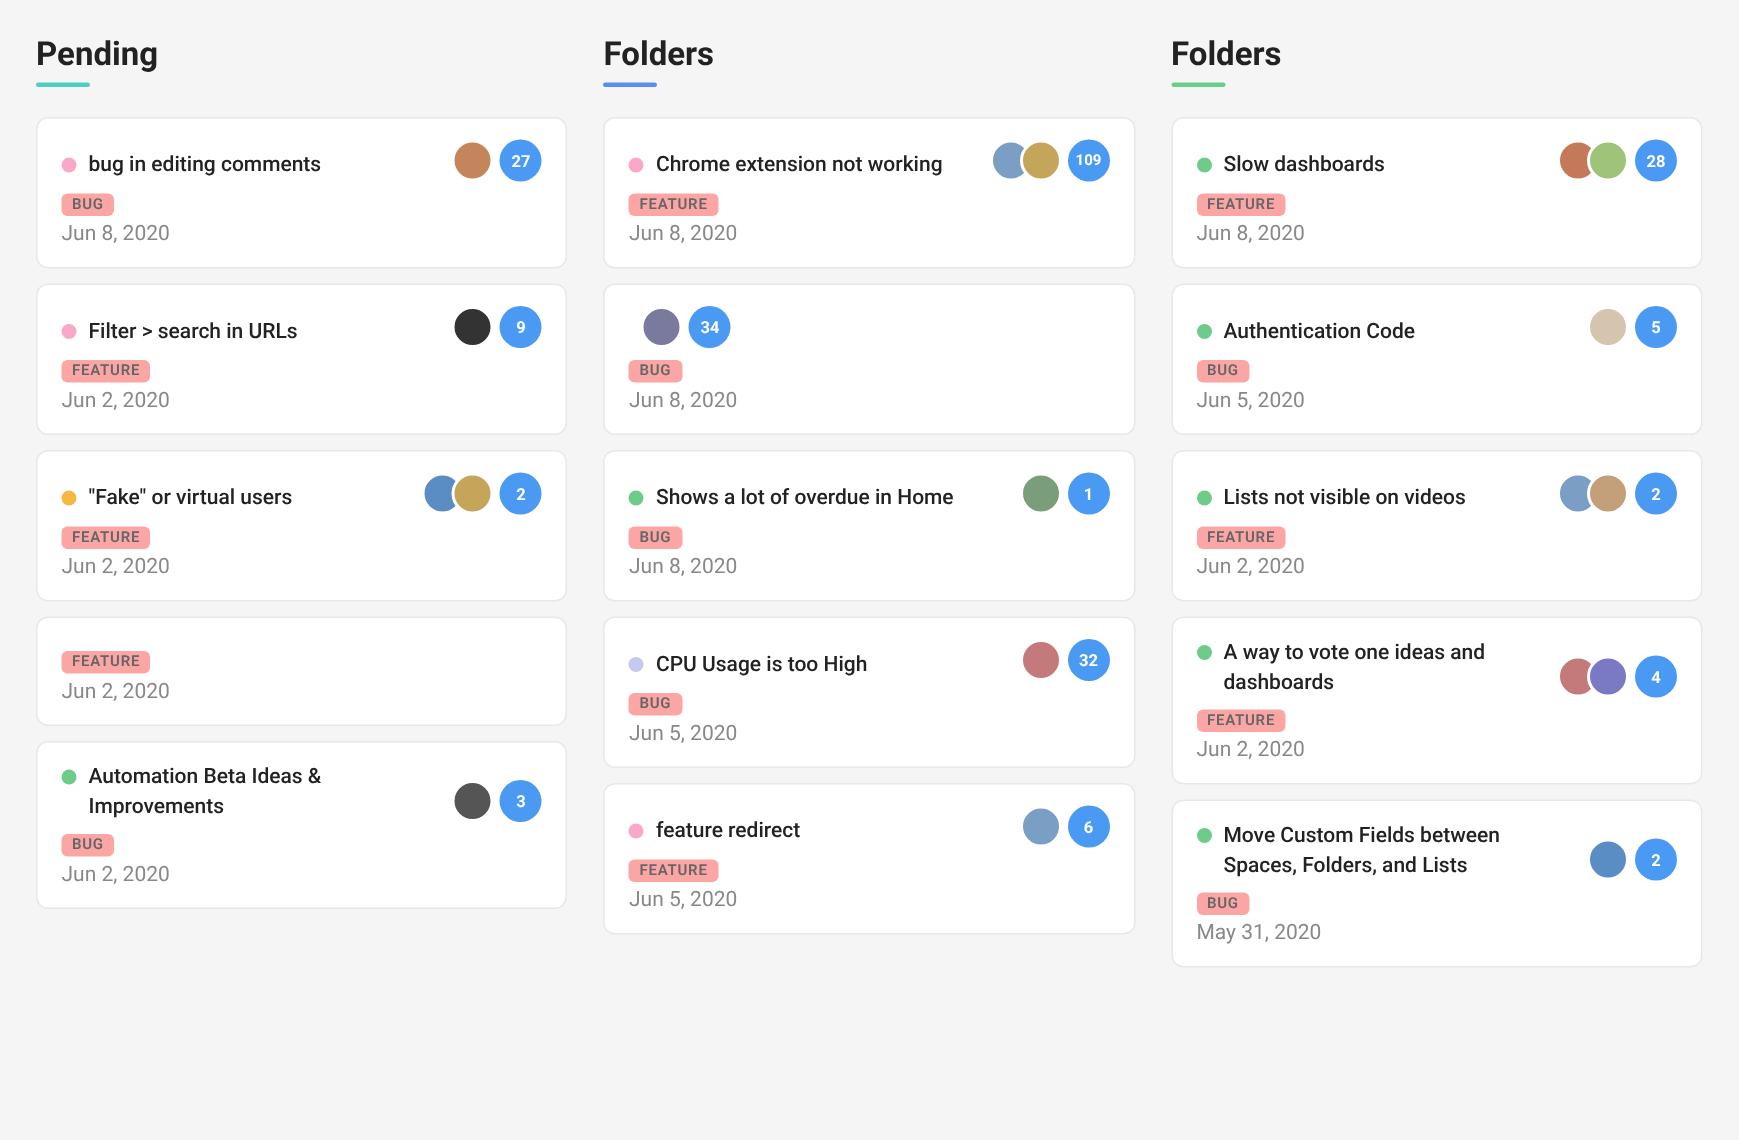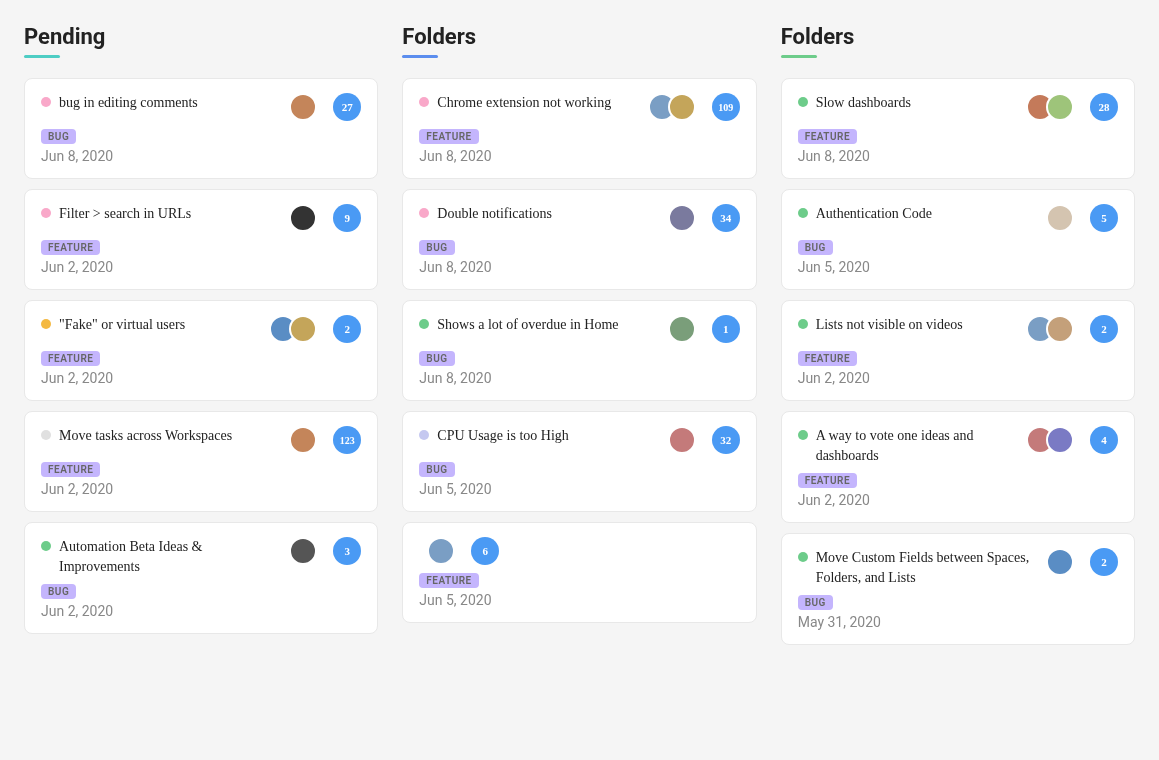--- a/index.html
+++ b/index.html
@@ -31,24 +31,23 @@
     }
     .card {
       background: #fff;
       border-radius: 8px;
       padding: 14px 16px;
       margin-bottom: 10px;
       border: 1px solid #e8e8e8;
     }
     .card-header {
       display: flex;
-      align-items: flex-start;
+      align-items: flex-end;
       justify-content: space-between;
       margin-bottom: 8px;
-      font-family: Liberation Serif, serif;
     }
     .card-title-row {
       display: flex;
       align-items: flex-start;
       gap: 8px;
       flex: 1;
     }
     .dot {
       width: 10px;
       height: 10px;
@@ -66,33 +65,33 @@
       display: flex;
       align-items: center;
       gap: 8px;
       margin-top: 8px;
     }
     .badge {
       font-size: 10px;
       font-weight: 600;
       padding: 2px 7px;
       border-radius: 4px;
-      background: #c4b5fd;
+      background: #fca5a5;
       color: #666;
       letter-spacing: 0.5px;
     }
     .date {
       font-size: 14px;
       color: #888;
       margin-top: 4px;
     }
     .card-right {
       display: flex;
       align-items: center;
-      gap: 12px;
+      gap: 0;
       flex-shrink: 0;
       margin-left: 8px;
     }
     .avatar {
       width: 28px;
       height: 28px;
       border-radius: 50%;
       border: 2px solid #fff;
       overflow: hidden;
       display: flex;
@@ -184,32 +183,20 @@
             </div>
             <div class="count-badge">2</div>
           </div>
         </div>
         <div class="card-meta">
           <span class="badge">FEATURE</span>
         </div>
         <div class="date">Jun 2, 2020</div>
       </div>
       <div class="card">
-        <div class="card-header">
-          <div class="card-title-row">
-            <div class="dot" style="background: rgb(224, 224, 224);"></div>
-            <div class="card-title">Move tasks across Workspaces</div>
-          </div>
-          <div class="card-right">
-            <div class="avatar-group">
-              <div class="avatar" style="background: rgb(196, 133, 90);"></div>
-            </div>
-            <div class="count-badge large">123</div>
-          </div>
-        </div>
         <div class="card-meta">
           <span class="badge">FEATURE</span>
         </div>
         <div class="date">Jun 2, 2020</div>
       </div>
       <div class="card">
         <div class="card-header">
           <div class="card-title-row">
             <div class="dot" style="background: rgb(109, 204, 138);"></div>
             <div class="card-title">Automation Beta Ideas &amp; Improvements</div>
@@ -246,24 +233,20 @@
             <div class="count-badge large">109</div>
           </div>
         </div>
         <div class="card-meta">
           <span class="badge">FEATURE</span>
         </div>
         <div class="date">Jun 8, 2020</div>
       </div>
       <div class="card">
         <div class="card-header">
-          <div class="card-title-row">
-            <div class="dot" style="background: rgb(249, 168, 201);"></div>
-            <div class="card-title">Double notifications</div>
-          </div>
           <div class="card-right">
             <div class="avatar-group">
               <div class="avatar" style="background: rgb(122, 122, 158);"></div>
             </div>
             <div class="count-badge">34</div>
           </div>
         </div>
         <div class="card-meta">
           <span class="badge">BUG</span>
         </div>
@@ -300,20 +283,24 @@
             <div class="count-badge">32</div>
           </div>
         </div>
         <div class="card-meta">
           <span class="badge">BUG</span>
         </div>
         <div class="date">Jun 5, 2020</div>
       </div>
       <div class="card">
         <div class="card-header">
+          <div class="card-title-row">
+            <div class="dot" style="background: rgb(249, 168, 201);"></div>
+            <div class="card-title">feature redirect</div>
+          </div>
           <div class="card-right">
             <div class="avatar-group">
               <div class="avatar" style="background: rgb(122, 158, 196);"></div>
             </div>
             <div class="count-badge">6</div>
           </div>
         </div>
         <div class="card-meta">
           <span class="badge">FEATURE</span>
         </div>

